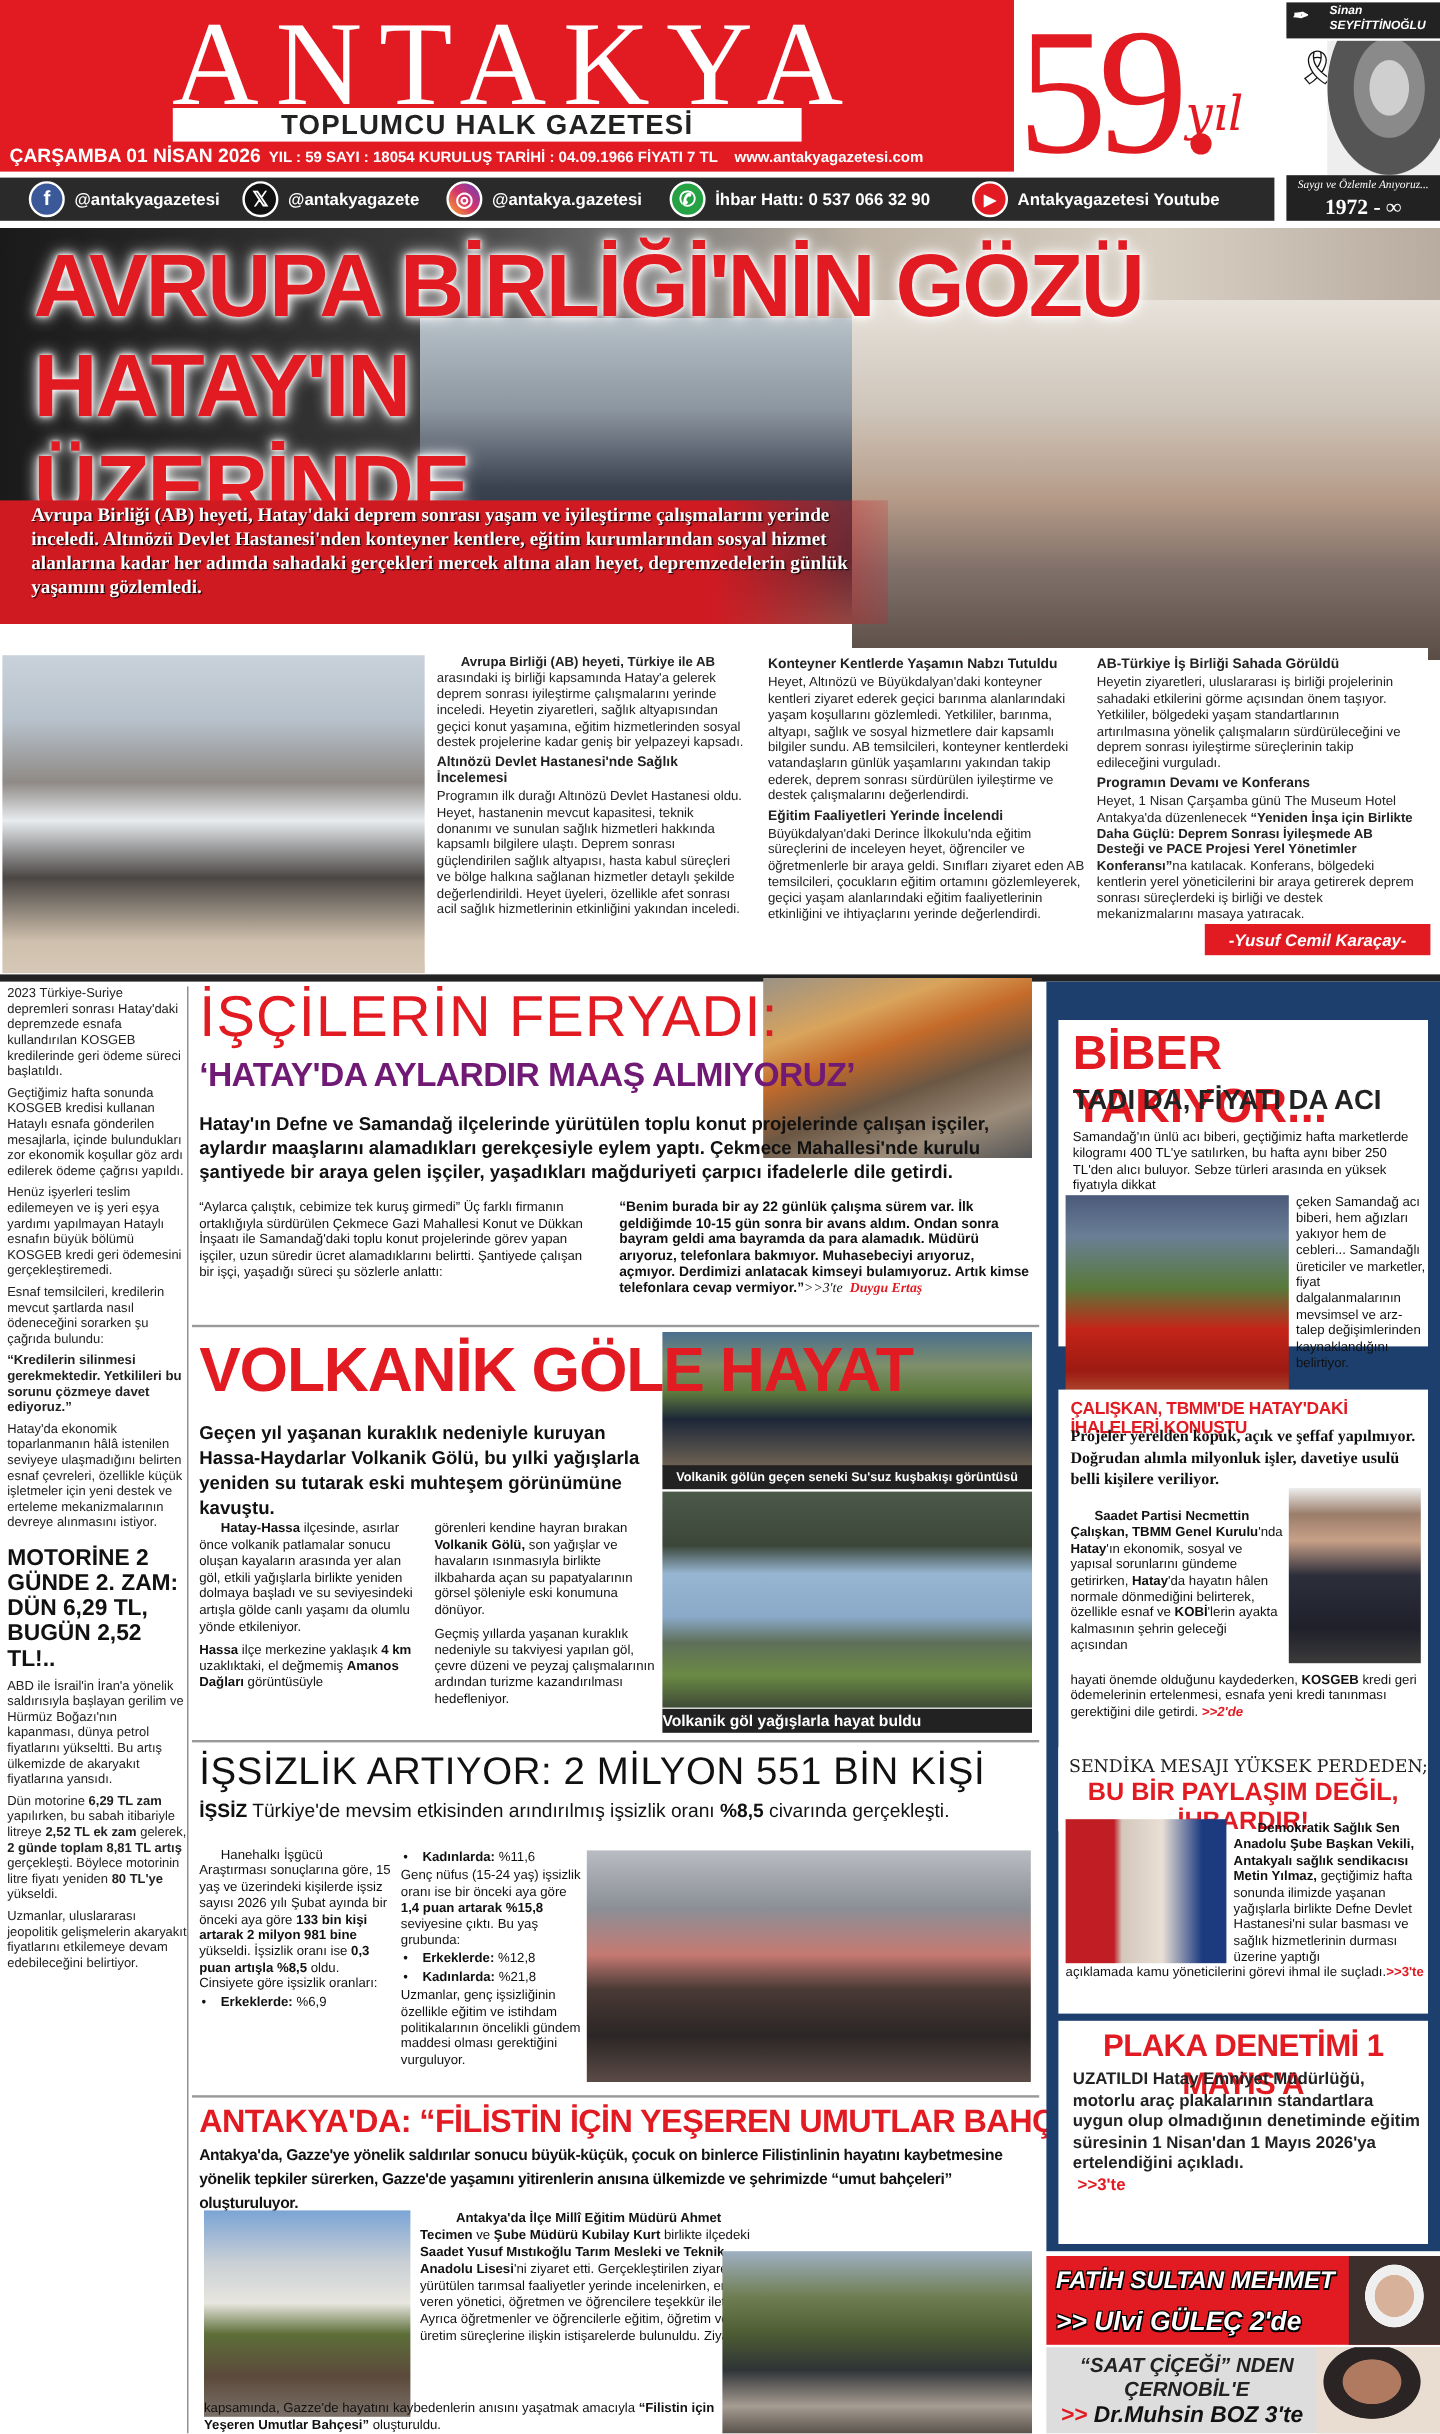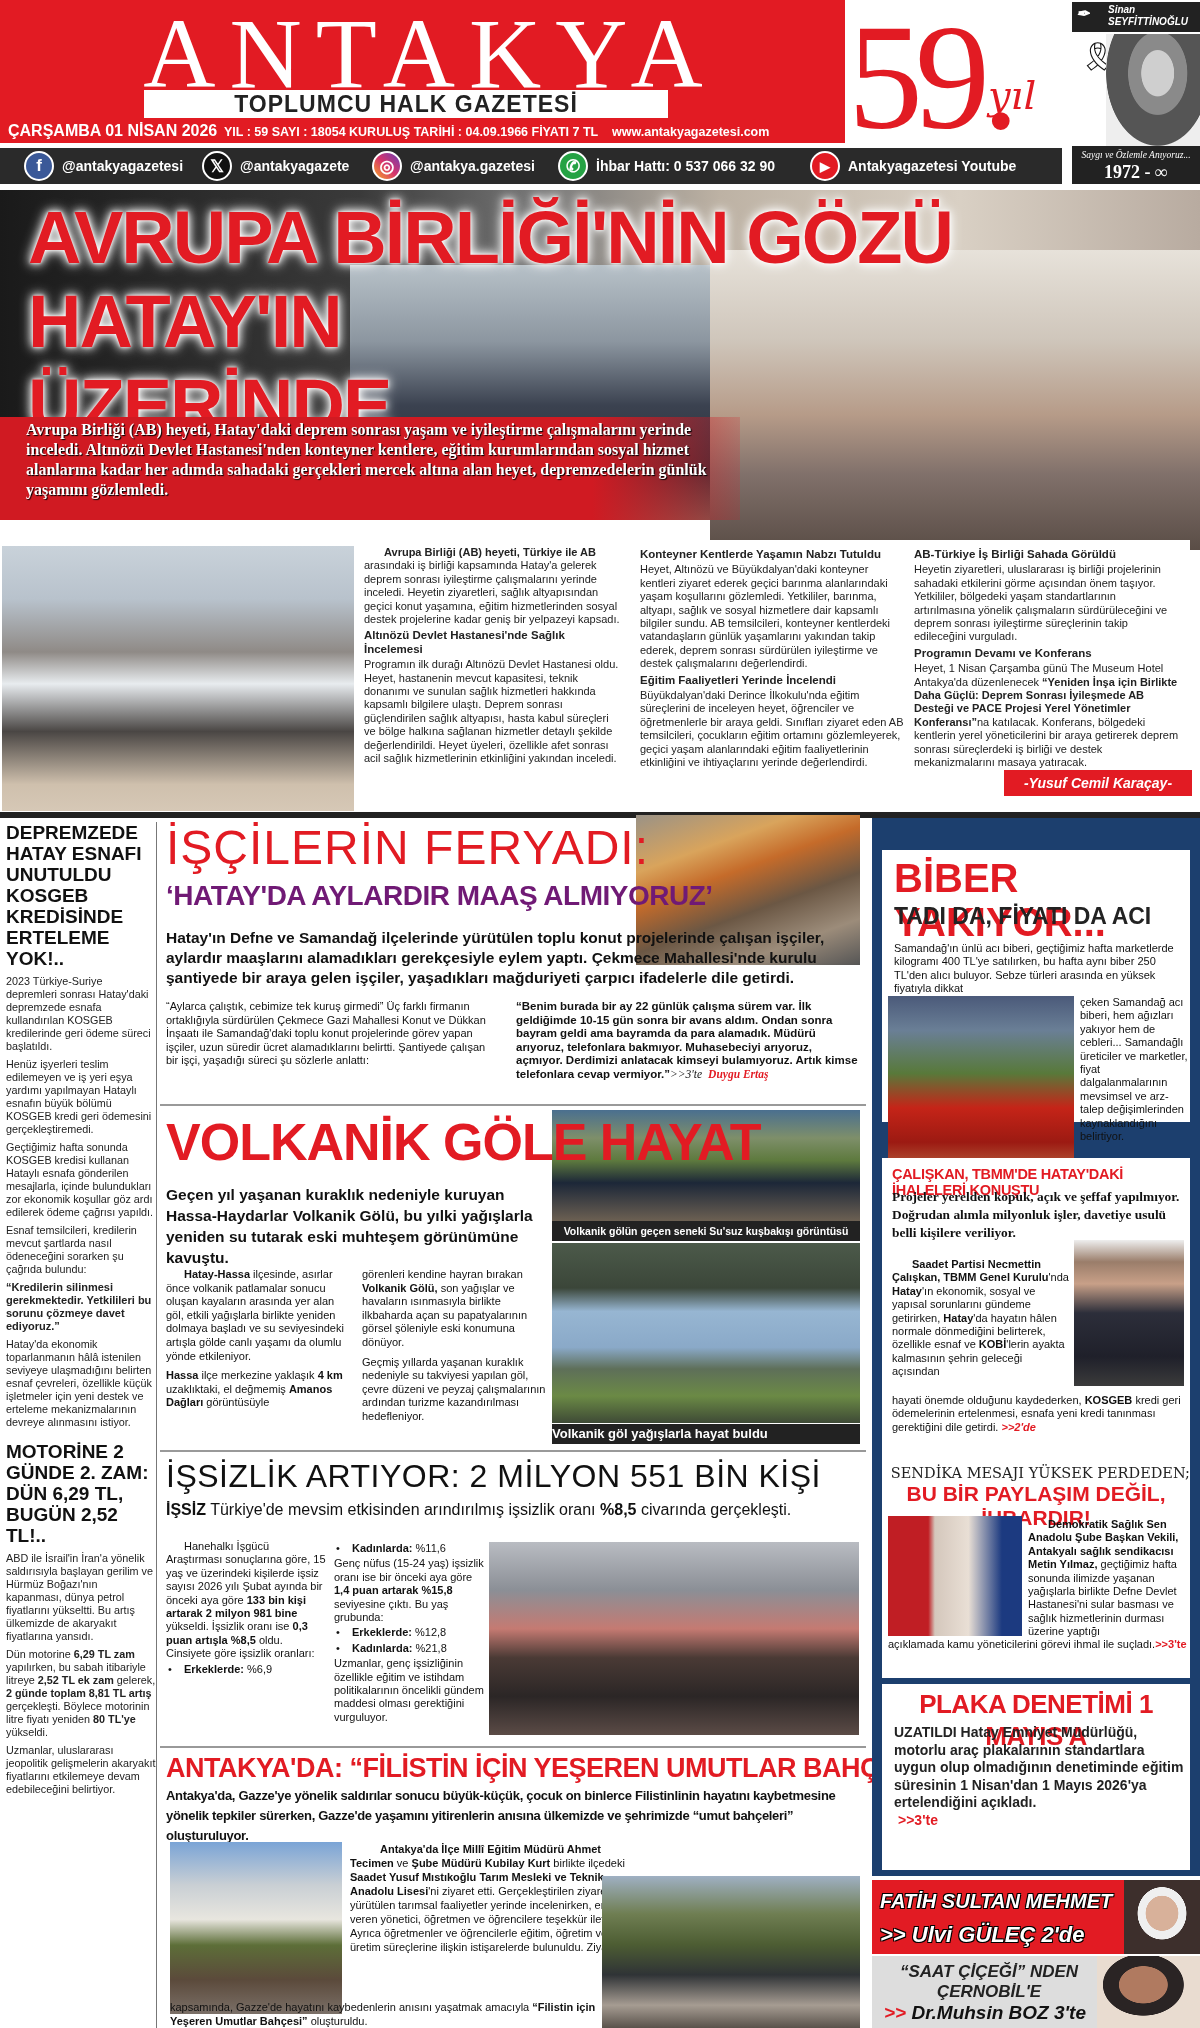--- a/index.html
+++ b/index.html
@@ -191,24 +191,23 @@
     <h4>AB-Türkiye İş Birliği Sahada Görüldü</h4>
     <p>Heyetin ziyaretleri, uluslararası iş birliği projelerinin sahadaki etkilerini görme açısından önem taşıyor. Yetkililer, bölgedeki yaşam standartlarının artırılmasına yönelik çalışmaların sürdürüleceğini ve deprem sonrası iyileştirme süreçlerinin takip edileceğini vurguladı.</p>
     <h4>Programın Devamı ve Konferans</h4>
     <p><span>Heyet, 1 Nisan Çarşamba günü The Museum Hotel Antakya'da düzenlenecek</span> <b>“Yeniden İnşa için Birlikte Daha Güçlü: Deprem Sonrası İyileşmede AB Desteği ve PACE Projesi Yerel Yönetimler Konferansı”</b><span>na katılacak. Konferans, bölgedeki kentlerin yerel yöneticilerini bir araya getirerek deprem sonrası süreçlerdeki iş birliği ve destek mekanizmalarını masaya yatıracak.</span></p>
   </div>
 </div>
 <div id="ab-byline" class="abs">-Yusuf Cemil Karaçay-</div>
 <div id="ab-divider" class="abs"></div>
 
 <div id="leftcol" class="abs">
-  <h2>DEPREMZEDE HATAY ESNAFI UNUTULDU KOSGEB KREDİSİNDE ERTELEME YOK!..</h2>
   <p>2023 Türkiye-Suriye depremleri sonrası Hatay'daki depremzede esnafa kullandırılan KOSGEB kredilerinde geri ödeme süreci başlatıldı.</p>
+  <p>Geçtiğimiz hafta sonunda KOSGEB kredisi kullanan Hataylı esnafa gönderilen mesajlarla, içinde bulundukları zor ekonomik koşullar göz ardı edilerek ödeme çağrısı yapıldı.</p>
   <p>Henüz işyerleri teslim edilemeyen ve iş yeri eşya yardımı yapılmayan Hataylı esnafın büyük bölümü KOSGEB kredi geri ödemesini gerçekleştiremedi.</p>
-  <p>Geçtiğimiz hafta sonunda KOSGEB kredisi kullanan Hataylı esnafa gönderilen mesajlarla, içinde bulundukları zor ekonomik koşullar göz ardı edilerek ödeme çağrısı yapıldı.</p>
   <p>Esnaf temsilcileri, kredilerin mevcut şartlarda nasıl ödeneceğini sorarken şu çağrıda bulundu:</p>
   <p class="q">“Kredilerin silinmesi gerekmektedir. Yetkilileri bu sorunu çözmeye davet ediyoruz.”</p>
   <p>Hatay'da ekonomik toparlanmanın hâlâ istenilen seviyeye ulaşmadığını belirten esnaf çevreleri, özellikle küçük işletmeler için yeni destek ve erteleme mekanizmalarının devreye alınmasını istiyor.</p>
   <h2 style="margin-top:12px">MOTORİNE 2 GÜNDE 2. ZAM: DÜN 6,29 TL, BUGÜN 2,52 TL!..</h2>
   <p>ABD ile İsrail'in İran'a yönelik saldırısıyla başlayan gerilim ve Hürmüz Boğazı'nın kapanması, dünya petrol fiyatlarını yükseltti. Bu artış ülkemizde de akaryakıt fiyatlarına yansıdı.</p>
   <p><span>Dün motorine </span><b>6,29 TL zam</b><span> yapılırken, bu sabah itibariyle litreye </span><b>2,52 TL ek zam</b><span> gelerek, </span><b>2 günde toplam 8,81 TL artış</b><span> gerçekleşti. Böylece motorinin litre fiyatı yeniden </span><b>80 TL'ye</b><span> yükseldi.</span></p>
   <p>Uzmanlar, uluslararası jeopolitik gelişmelerin akaryakıt fiyatlarını etkilemeye devam edebileceğini belirtiyor.</p>
 </div>
 <div id="leftcol-rule" class="abs"></div>
 

